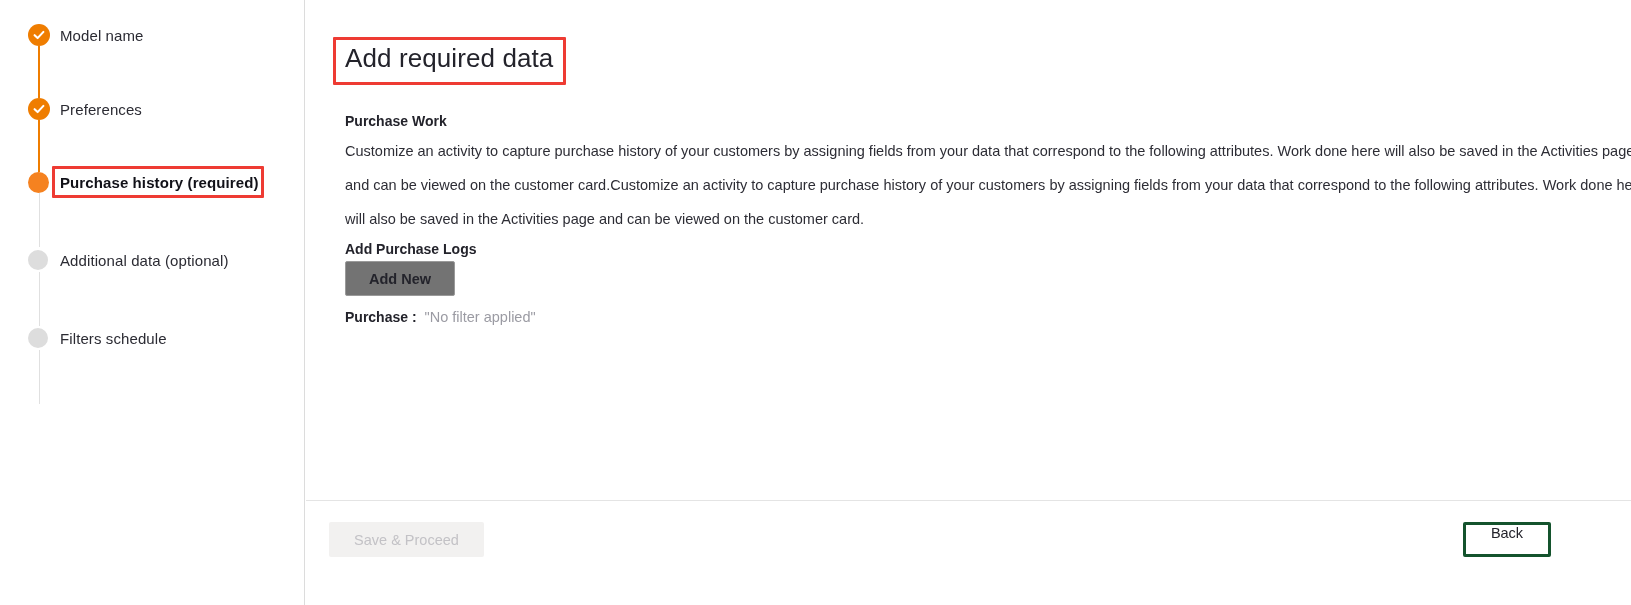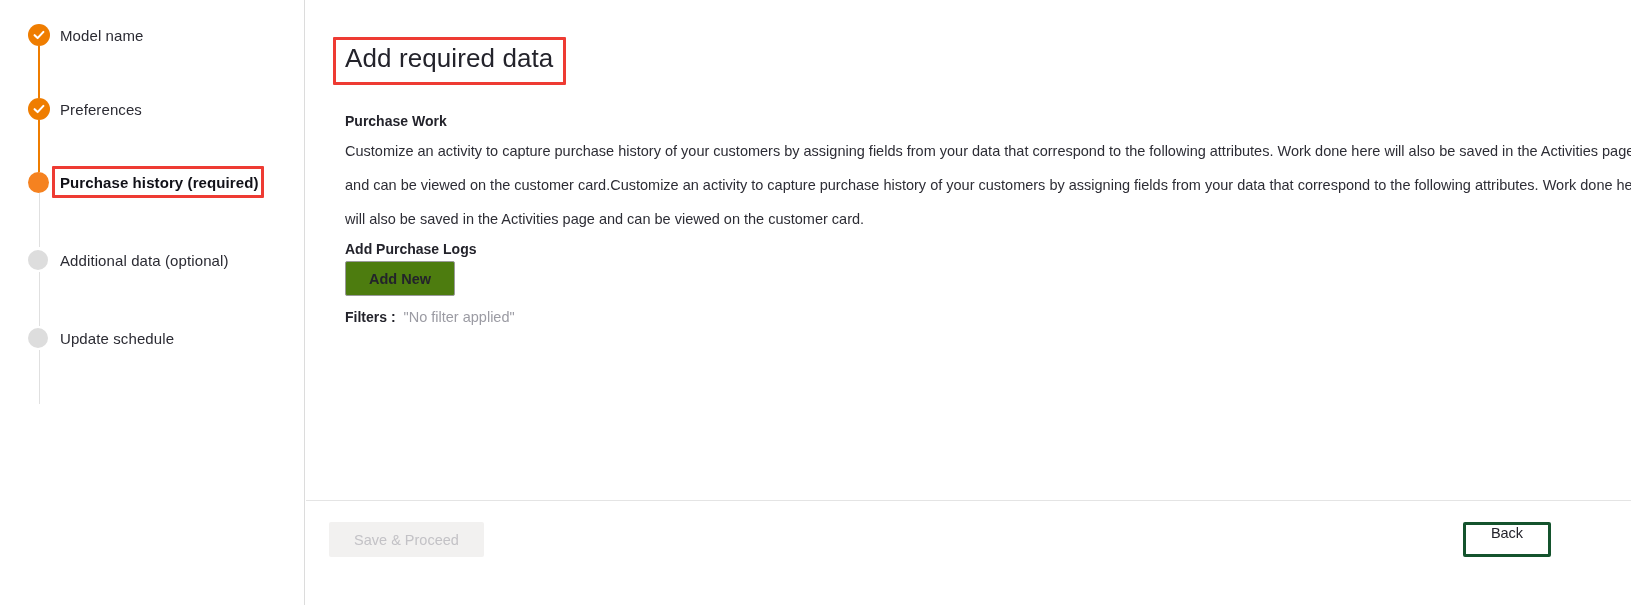--- a/index.html
+++ b/index.html
@@ -125,21 +125,21 @@
   }
 
   .btn {
     font-family: "Liberation Sans", sans-serif;
     cursor: pointer;
   }
   .btn-add-new {
     position: absolute;
     left: 23px; top: 261px;
     width: 110px; height: 35px;
-    background: #4d7c0f;
+    background: #737373;
     border: 1px solid #9a9a9a;
     border-radius: 2px;
     font-size: 14.5px;
     font-weight: bold;
     color: #23232b;
     display: flex;
     align-items: center;
     justify-content: center;
   }
 
@@ -261,21 +261,21 @@
       <span class="step-label">Preferences</span>
     </div>
 
     <div class="step" style="top:247px;">
       <span class="step-marker pending"></span>
       <span class="step-label">Additional data (optional)</span>
     </div>
 
     <div class="step" style="top:325px;">
       <span class="step-marker pending"></span>
-      <span class="step-label">Update schedule</span>
+      <span class="step-label">Filters schedule</span>
     </div>
 
 
     <div class="annot-step"></div>
   </div>
 
   <div class="main">
 
     <div class="page-title">Add required data</div>
     <div class="annot-title"></div>
@@ -284,21 +284,21 @@
 
     <div class="body-copy">Customize an activity to capture purchase history of your customers by assigning fields from your data that correspond to the following attributes. Work done here will also be saved in the Activities page and can be viewed on the customer card.Customize an activity to capture purchase history of your customers by assigning fields from your data that correspond to the following attributes. Work done here will also be saved in the Activities page and can be viewed on the customer card.</div>
 
     <div class="section-label lbl-add-purchase">Add Purchase Logs</div>
 
     <div class="btn btn-add-new">
       <span>Add New</span>
     </div>
 
     <div class="filters-row">
-      <span class="filters-key">Filters :</span>
+      <span class="filters-key">Purchase :</span>
       <span class="filters-val">"No filter applied"</span>
     </div>
 
   </div>
 
   <div class="footer-divider"></div>
 
   <div class="btn btn-save">
     <span>Save &amp; Proceed</span>
   </div>

